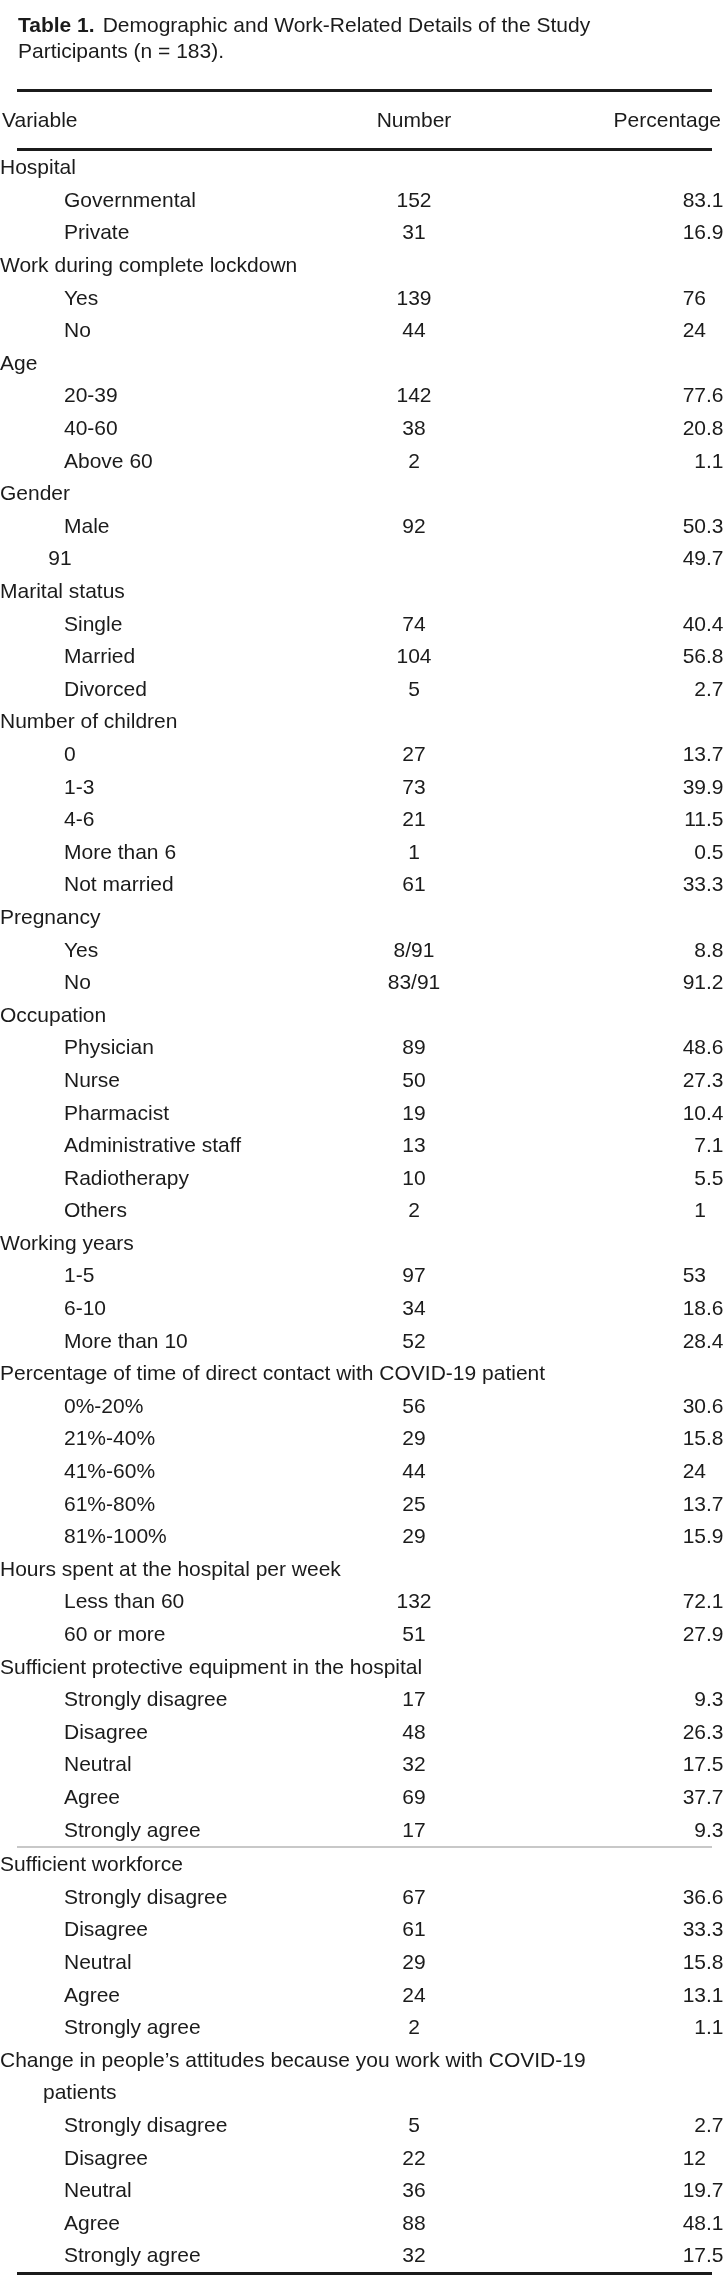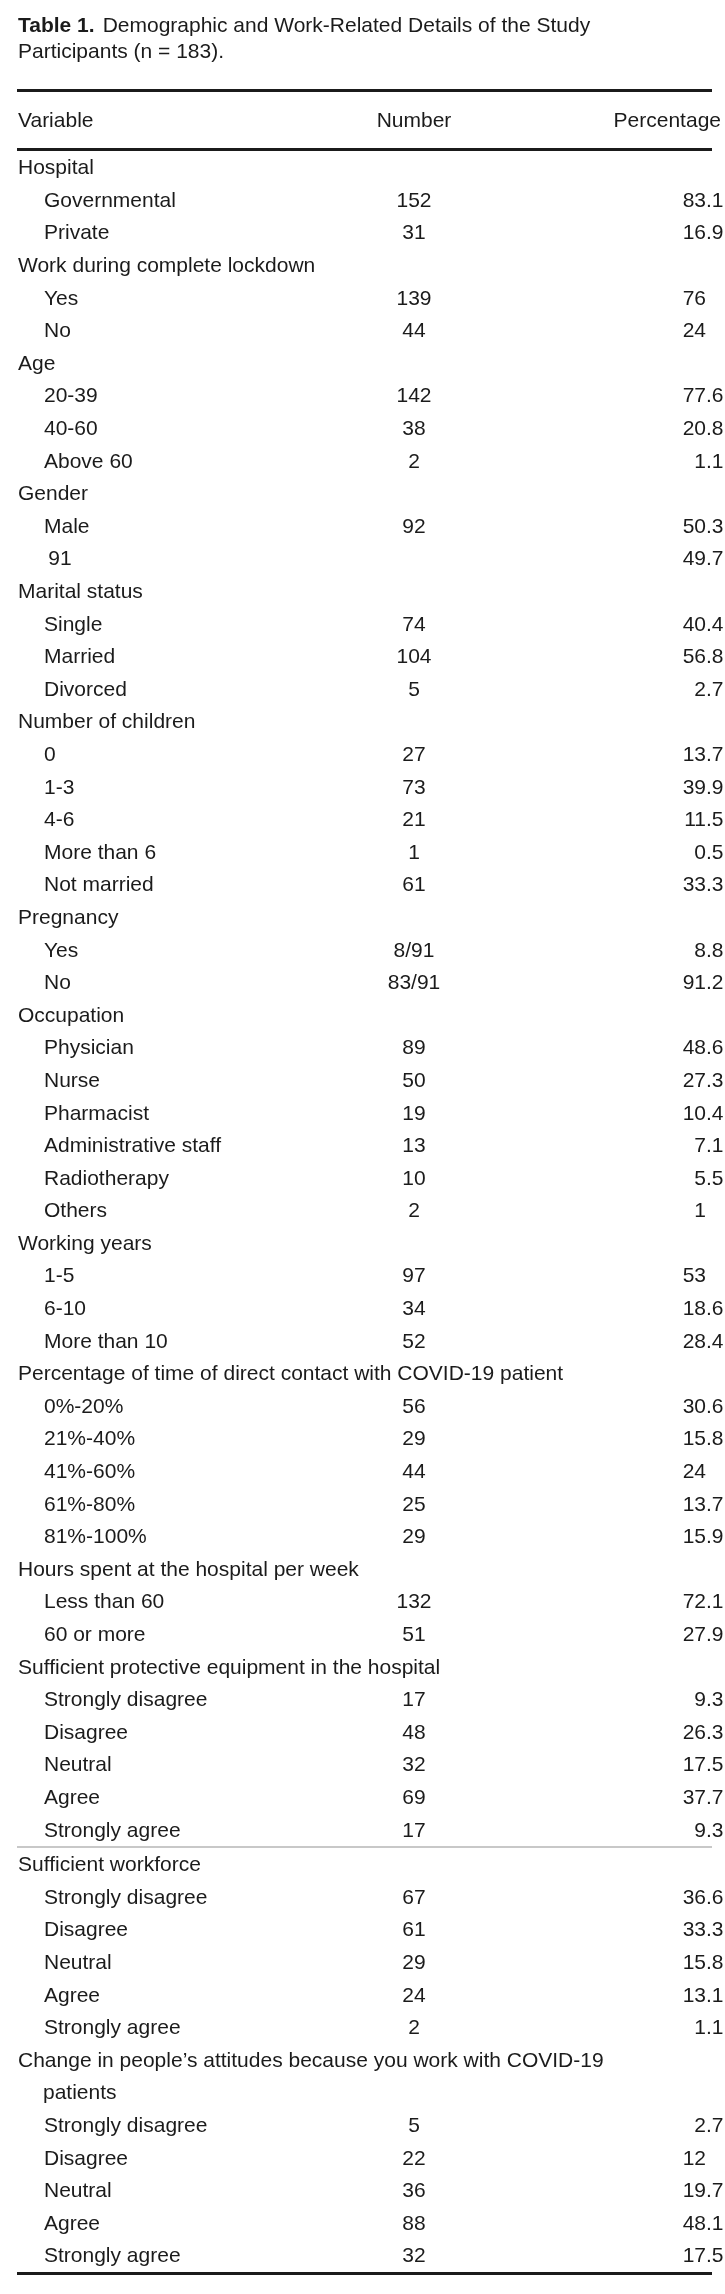--- a/index.html
+++ b/index.html
@@ -25,35 +25,35 @@
     background:#1b1b1b;
     margin-left:17px;
     width:695px;
   }
   .title-rule{margin-top:25px;}
   .head-row{
     display:flex;
     align-items:center;
     height:56px;
   }
-  .h-lbl{width:354px;flex:none;padding-left:18px;box-sizing:border-box;}
+  .h-lbl{width:354px;flex:none;padding-left:2px;box-sizing:border-box;}
   .h-num{width:120px;flex:none;text-align:center;}
   .h-pct{flex:1;text-align:right;padding-right:4px;}
   .tbody{width:725px;}
   .line{
     height:32.6px;
     display:flex;
     align-items:center;
     white-space:nowrap;
   }
-  .sec{padding-left:18px;}
+  .sec{}
   .sec.cont{padding-left:43px;}
   .item .lbl{
     width:354px;flex:none;
-    padding-left:44px;
+    padding-left:64px;
     box-sizing:border-box;
     overflow:hidden;
   }
   .item .num{width:120px;flex:none;text-align:center;}
   .item .pct{flex:1;display:flex;}
   .item .pi{flex:1;text-align:right;}
   .item .pf{width:19px;flex:none;text-align:left;}
   .faint-divider{
     height:2px;
     background:#c8c8c8;

